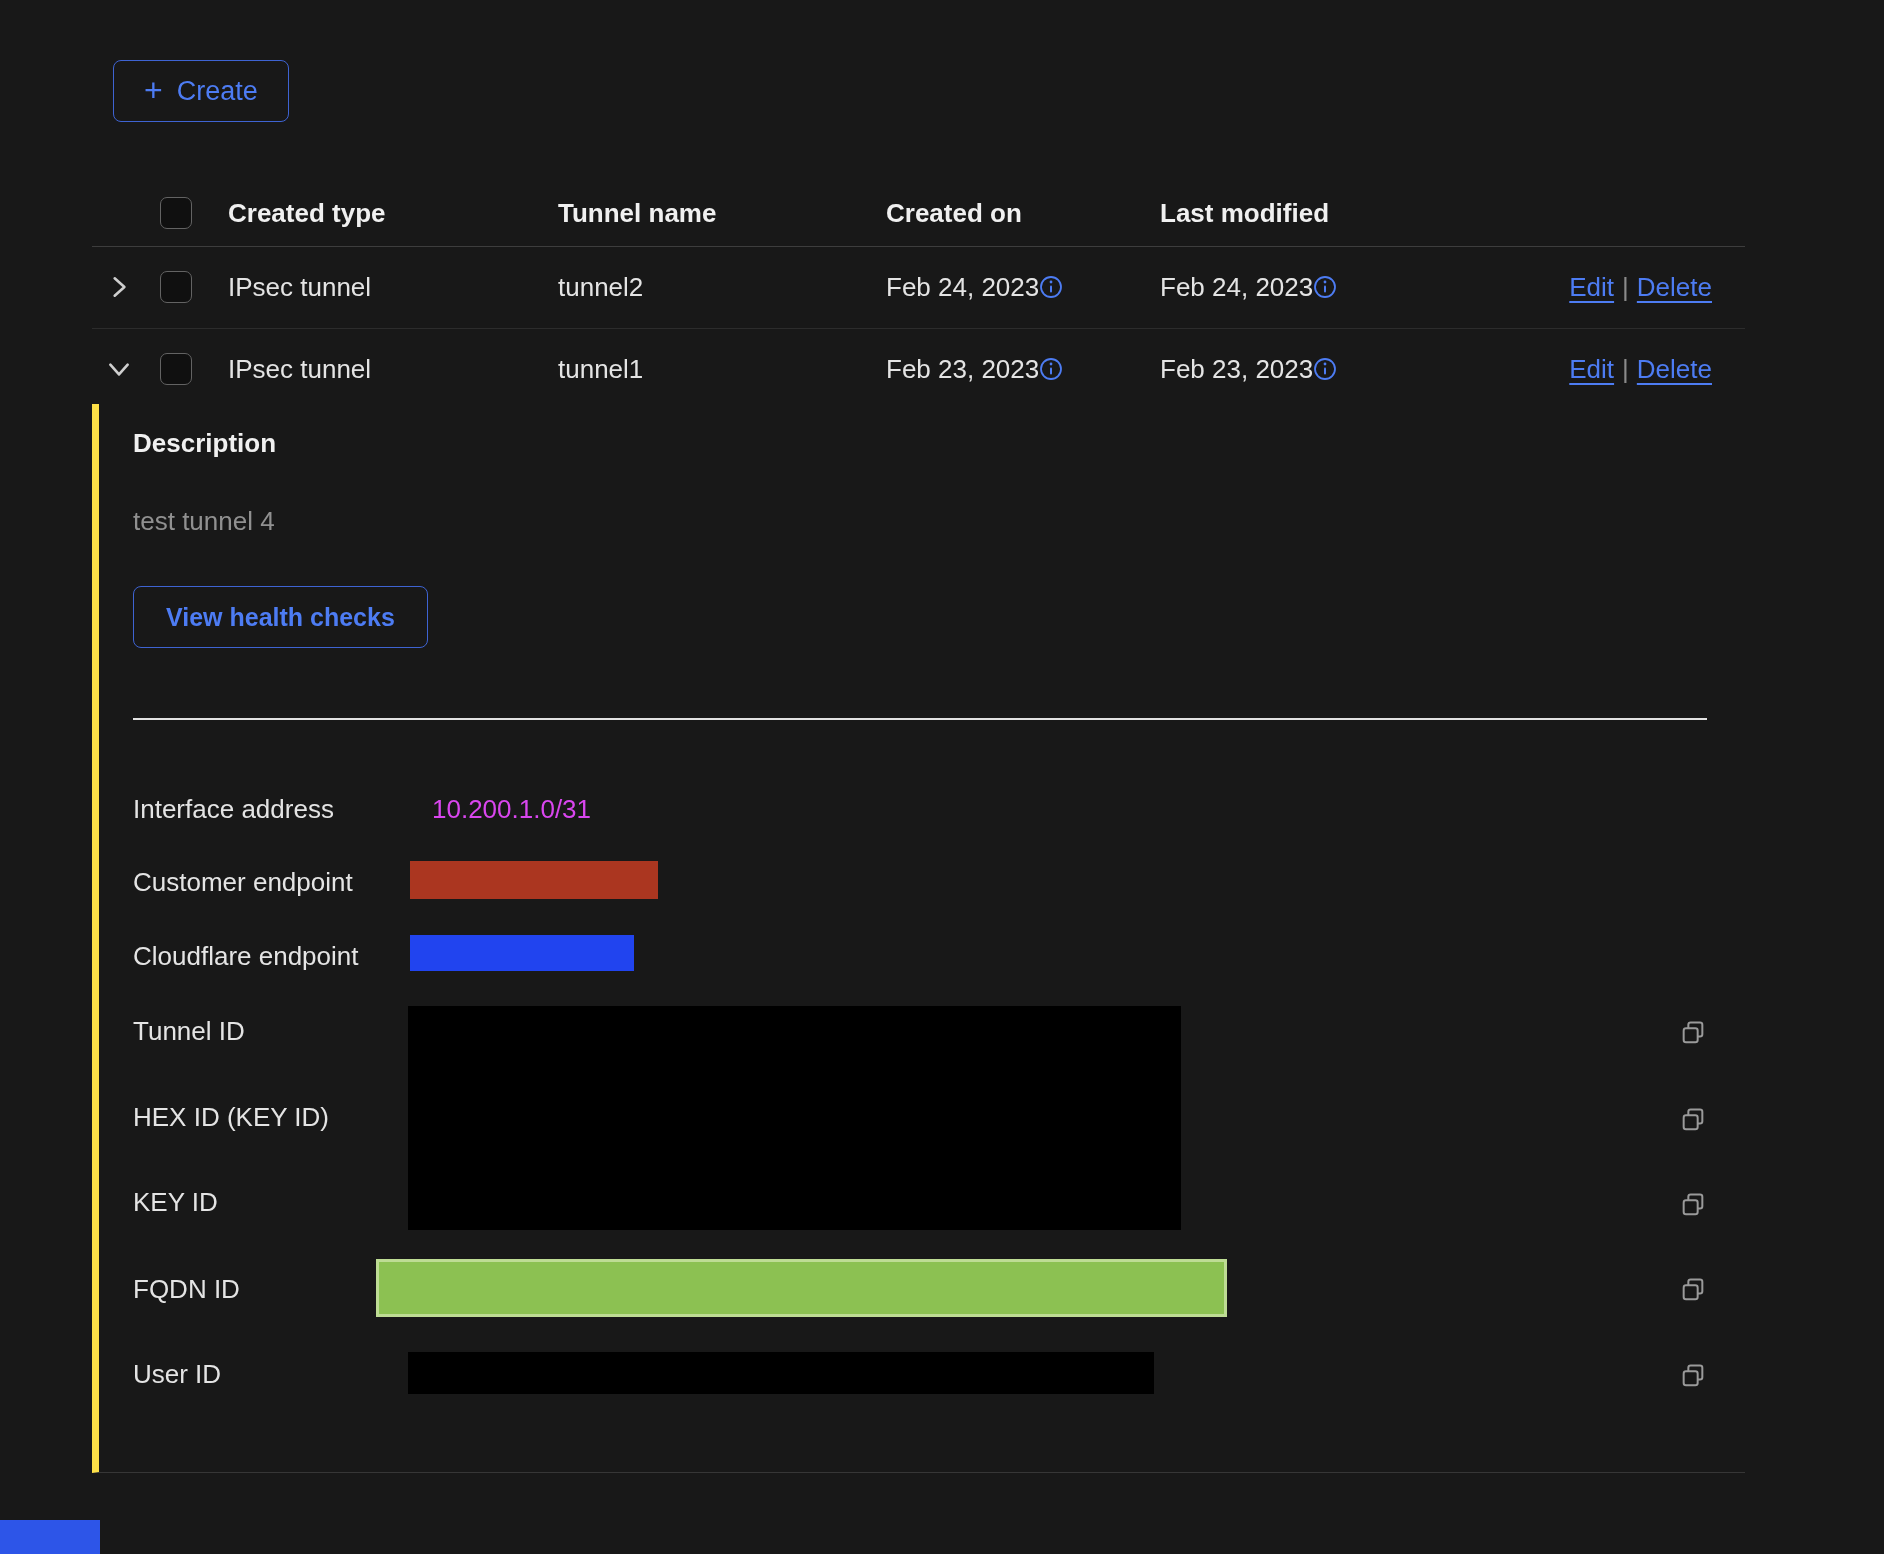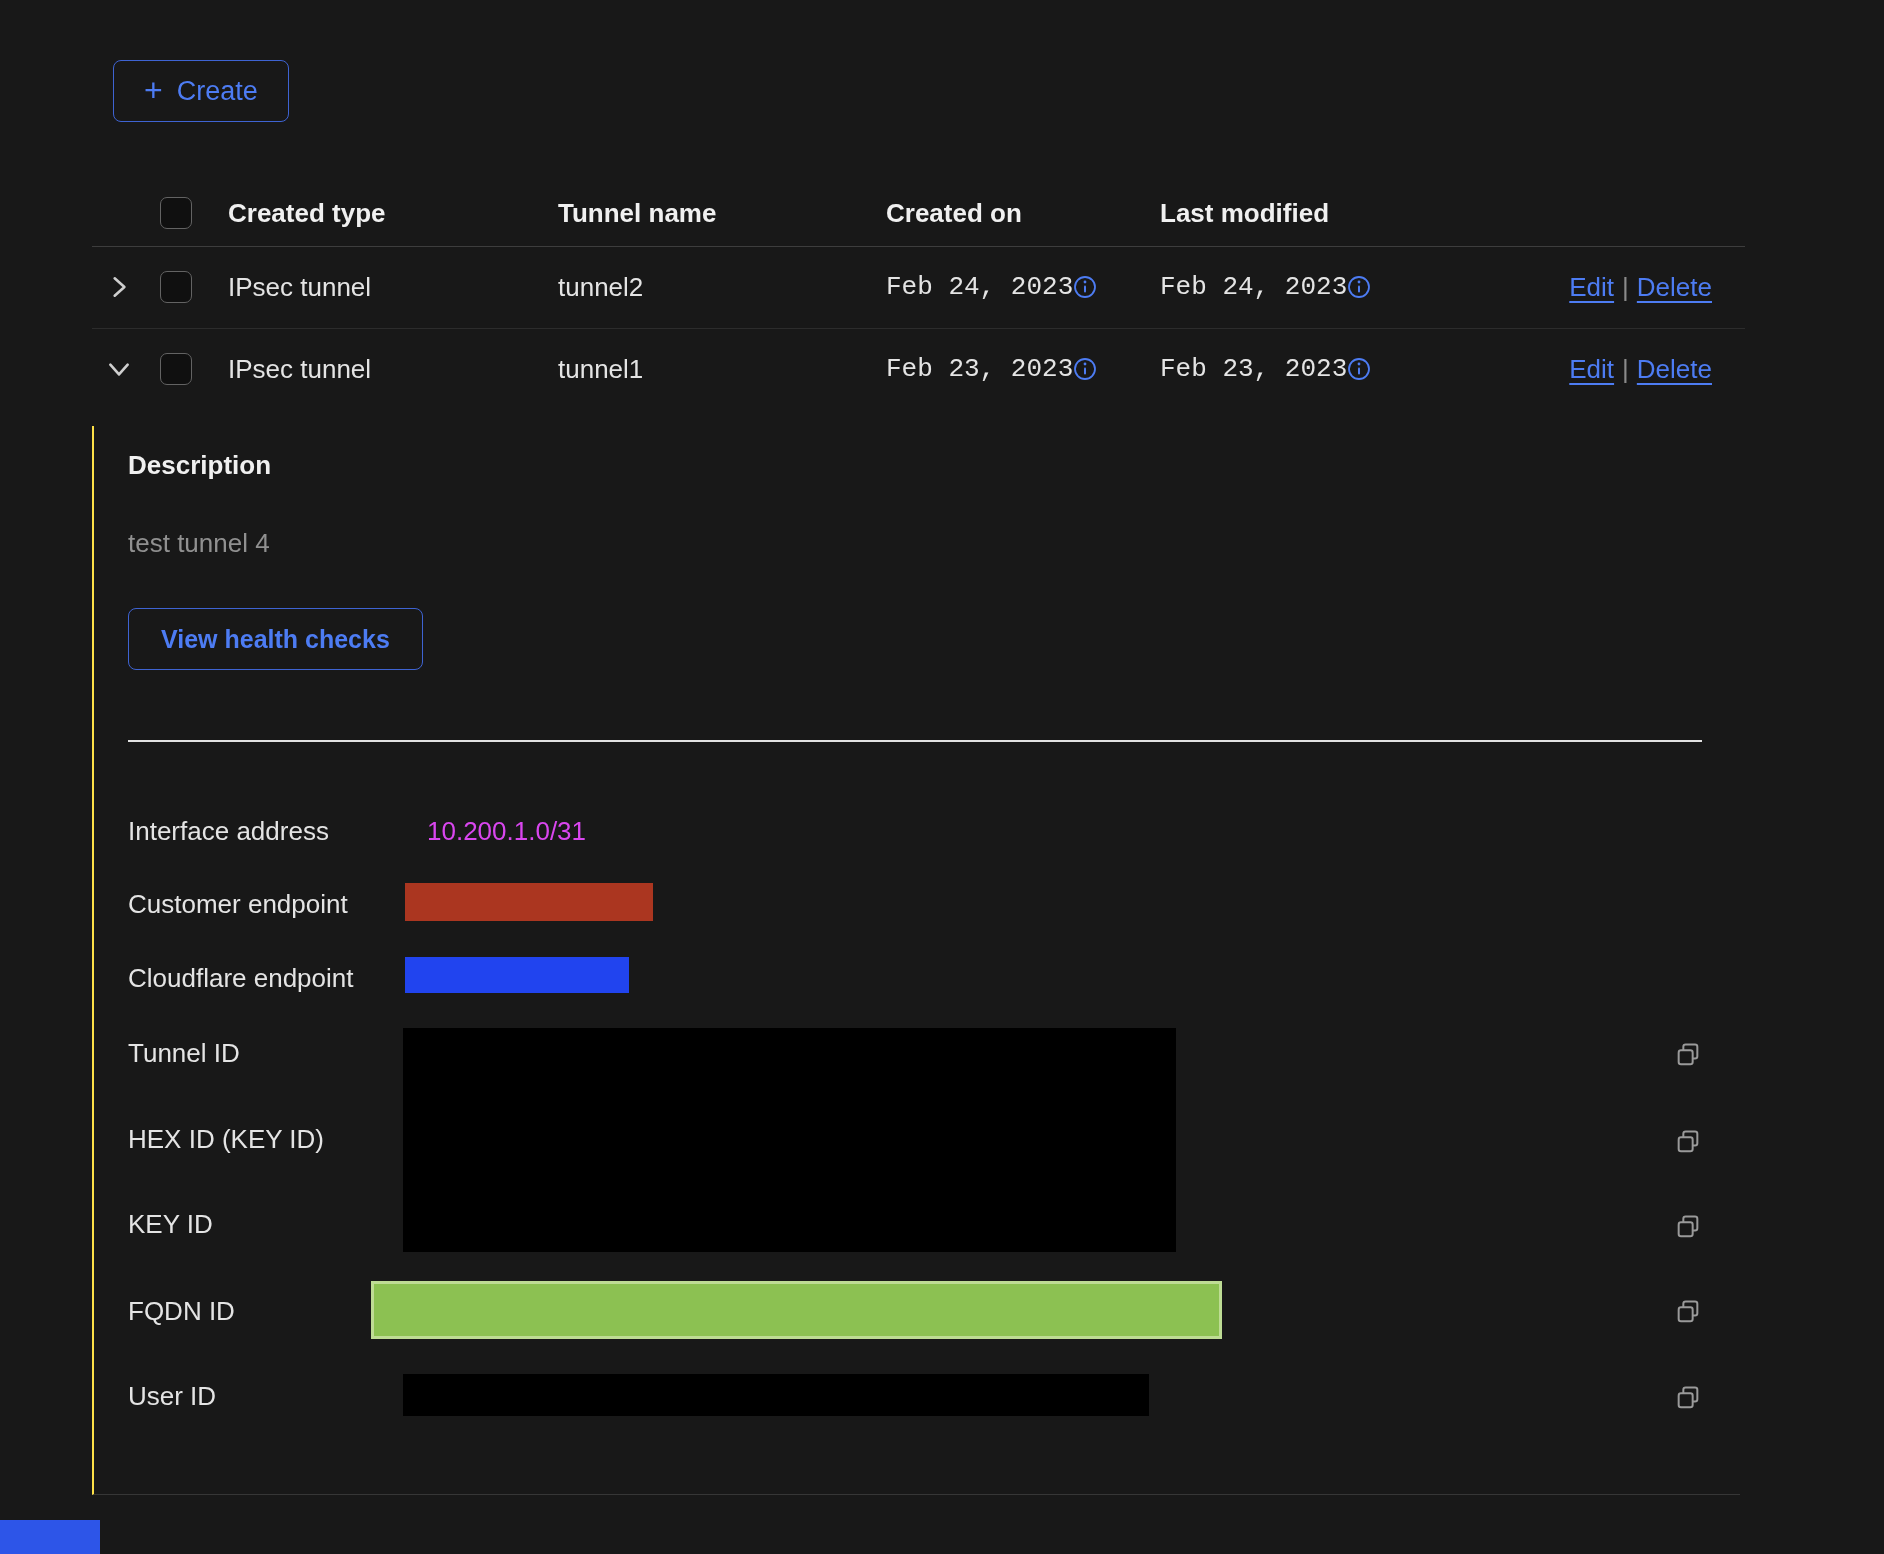--- a/index.html
+++ b/index.html
@@ -32,30 +32,30 @@
     position:absolute; top:0; height:100%;
     display:flex; align-items:center; font-size:26px; color:#e4e4e4;
   }
   .th { font-weight:700; color:#f0f0f0; }
   .chev { position:absolute; left:14px; top:0; height:100%; display:flex; align-items:center; cursor:pointer; }
   .checkbox {
     position:absolute; left:68px; top:50%; transform:translateY(-50%);
     width:30px; height:30px; border-radius:7px;
     background:#101010; border:1.5px solid #636363; cursor:pointer;
   }
-  .date-cell { gap:0;font-family:Liberation Mono, monospace; }
+  .date-cell { gap:0; }
   .info { display:flex; align-items:center; color:#4d7cf3; cursor:pointer; }
   .actions { position:absolute; right:33px; top:0; height:100%; display:flex; align-items:center; gap:8px; font-size:26px; }
   .link { color:#4d7cf3; text-decoration:underline; text-underline-offset:5px; cursor:pointer; }
   .sep { color:#8a8a8a; }
 
   
   .panel {
-    position:absolute; left:92px; top:426px; width:1646px; height:1068px;
-    border-left:2px solid #fde047; border-bottom:1px solid #363636;
+    position:absolute; left:92px; top:404px; width:1646px; height:1068px;
+    border-left:7px solid #fde047; border-bottom:1px solid #363636;
   }
   .desc-label { position:absolute; left:34px; top:24px; font-size:26px; font-weight:600; color:#f0f0f0; }
   .desc-value { position:absolute; left:34px; top:102px; font-size:26px; color:#909090; }
   .health-btn {
     position:absolute; left:34px; top:182px; height:62px;
     display:flex; align-items:center; padding:0 32px;
     background:transparent; border:1px solid #3e63d2; border-radius:8px;
     color:#4d7cf3; font-size:25px; font-family:inherit; cursor:pointer;font-weight:bold;
   }
   .divider { position:absolute; left:34px; top:314px; width:1574px; height:2px; background:#e2e2e2; }

